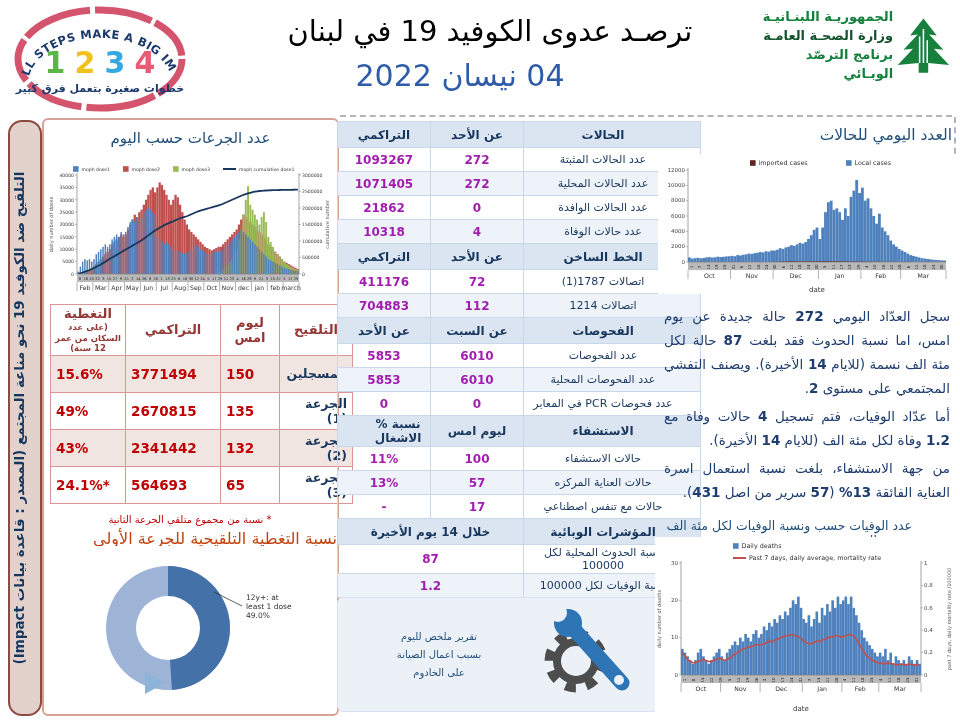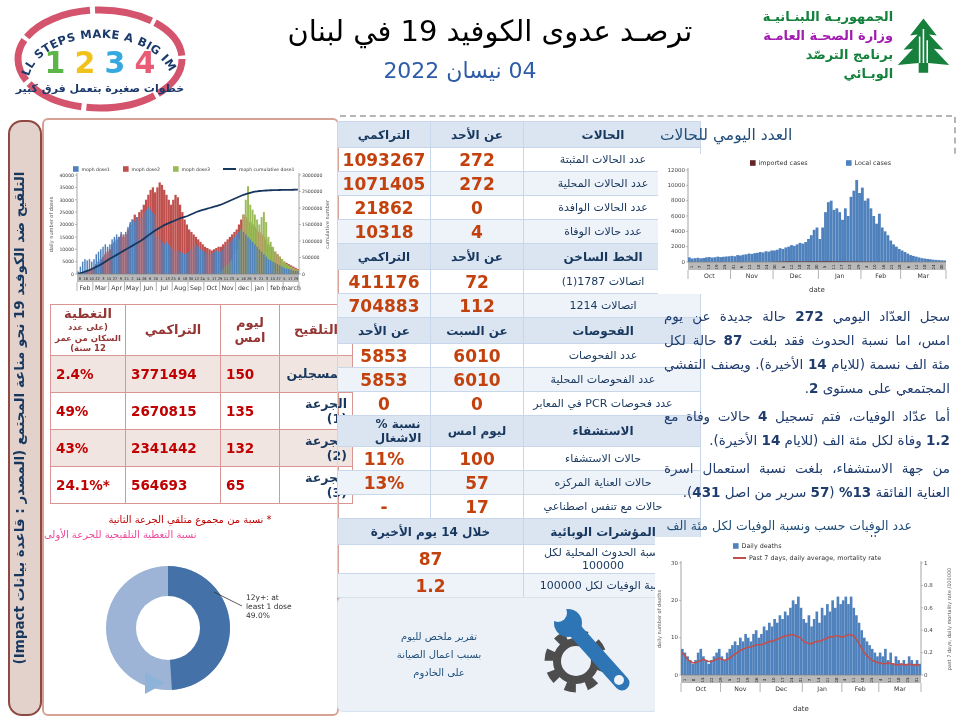--- a/index.html
+++ b/index.html
@@ -3,24 +3,24 @@
 <meta charset="utf-8">
 <style>
   html,body{margin:0;padding:0}
   body{width:960px;height:720px;position:relative;background:#fff;overflow:hidden;
        font-family:"DejaVu Sans",sans-serif;color:#17375e}
   .abs{position:absolute}
   
   #badge{left:12px;top:5px;width:176px;height:108px}
   #main-title{left:230px;top:14px;width:520px;text-align:center;font-size:29px;color:#000;
               direction:rtl;letter-spacing:0}
-  #sub-title{left:260px;top:58px;width:400px;text-align:center;font-size:22px;color:#2e5ca8;direction:rtl}
+  #sub-title{left:260px;top:58px;width:400px;text-align:center;font-size:30px;color:#2e5ca8;direction:rtl}
   #ministry{left:748px;top:8px;width:206px;height:76px;display:flex;align-items:center;justify-content:flex-end}
   #ministry .txt{text-align:right;direction:rtl;margin-left:6px;line-height:1.45;font-weight:bold;font-size:13px}
-  .min-green{color:#13803c}.min-red{color:#a21caf}
+  .min-green{color:#13803c}.min-red{color:#14532d}
   
   #ribbon{left:8px;top:120px;width:30px;height:592px;background:#e3d2cc;border:2px solid #8e4a42;
           border-radius:14px}
   #ribbon .vtext{position:absolute;left:-267px;top:283px;width:562px;height:26px;text-align:center;
           transform:rotate(-90deg);font-weight:bold;font-size:13.5px;color:#17375e;direction:rtl}
   
   #left-panel{left:42px;top:118px;width:293px;height:594px;border:2px solid #d6a296;border-radius:6px;
               background:#fff}
   #doses-title{position:absolute;left:0;top:9px;width:100%;text-align:center;font-size:15px;color:#1f4e79;direction:rtl}
   #doses-chart{position:absolute;left:3px;top:42px;width:286px;height:138px}
@@ -28,44 +28,44 @@
   table{border-collapse:collapse;table-layout:fixed}
   .vtab{direction:rtl;width:280px;border:1px solid #d99694}
   .vtab td{border:1px solid #d99694;padding:1px 3px;vertical-align:middle}
   .vtab .hd{color:#943634;font-weight:bold;font-size:13px;text-align:center;background:#fff}
   .vtab .hd .note{font-size:8.5px;font-weight:bold;line-height:1.25;margin-top:1px}
   .vtab .lbl{color:#17375e;font-weight:bold;font-size:12.5px;text-align:right;padding-right:5px}
   .vtab .val{color:#c00000;font-weight:bold;font-size:13.5px;text-align:left;padding-left:5px;direction:ltr}
   .vtab tr.shade td{background:#f1e5e2}
   #vacc-footnote{position:absolute;left:6px;top:394px;width:280px;text-align:center;color:#c00000;
                  font-size:10px;direction:rtl}
-  #donut-title{position:absolute;left:0;top:409px;width:100%;text-align:left;font-size:10px;color:#ec4899;direction:rtl}
+  #donut-title{position:absolute;left:0;top:409px;width:100%;text-align:right;font-size:16px;color:#c2410c;direction:rtl}
   #donut-chart{position:absolute;left:6px;top:426px;width:280px;height:164px;z-index:2}
   #panel-dash{position:absolute;left:8px;top:548px;width:276px;border-top:2px dashed #9f9f9f;z-index:1}
   #panel-tri{position:absolute;left:101px;top:552px;width:0;height:0;border-top:11px solid transparent;
              border-bottom:11px solid transparent;border-left:20px solid #8db3d9;z-index:3}
   
   #summary-wrap{left:337px;top:121px;width:320px}
   .stab{direction:rtl;width:320px;border:1px solid #bdd0e9}
   .stab td{border:1px solid #c9d7ea;font-size:11px;height:21px;padding:1px 4px}
   .stab td.lbl{text-align:center;color:#17375e;padding-right:22px;width:150px}
-  .stab td.num{text-align:center;color:#c2410c;font-weight:600;font-size:17px;width:84px;direction:ltr}
+  .stab td.num{text-align:center;color:#a21caf;font-weight:600;font-size:12px;width:84px;direction:ltr}
   .stab tr.sec td{background:#dbe5f1;color:#17375e;font-weight:bold;font-size:12px;height:23px}
   .stab tr.sec td.c{text-align:center}
   .stab td.red{color:#c00000}
   .stab tr.alt td{background:#eef3fa}
   
   #maint{left:337px;top:597px;width:320px;height:113px;background:#ecf1f8;border:1px solid #d9e2ef;
          border-radius:6px;display:flex;flex-direction:row-reverse;align-items:center}
   #maint .icon{width:104px;height:100px;margin-right:14px;flex:none}
   #maint .txt{flex:1;text-align:center;direction:rtl;color:#1f4e79;font-size:10px;line-height:1.8}
   
   #dash-top{left:340px;top:115px;width:612px;border-top:2px dashed #b5b5b5}
   #dash-right{left:954px;top:117px;height:170px;border-left:2px dashed #b5b5b5}
-  #cases-title{left:660px;top:126px;width:292px;text-align:left;font-size:15.5px;color:#1f4e79;direction:rtl}
+  #cases-title{left:660px;top:126px;width:292px;text-align:right;font-size:15.5px;color:#1f4e79;direction:rtl}
   #cases-chart{left:658px;top:154px;width:298px;height:140px}
   #narrative{left:660px;top:300px;width:294px;direction:rtl;text-align:justify;color:#1f3c6e;
              font-size:13.5px;line-height:1.78}
   #narrative p{margin:4px}
   #deaths-title{left:660px;top:518px;width:252px;text-align:right;font-size:12.5px;color:#1f4e79;direction:rtl}
   #deaths-chart{left:655px;top:537px;width:300px;height:176px}
 </style>
 </head>
 <body>
 
@@ -99,20 +99,21 @@
     <path d="M32 3 L18 21 L26 20 L11 36 L21 35 L5 52 L27 50 L27 60 L37 60 L37 50 L59 52 L43 35 L53 36 L38 20 L46 21 Z" fill="#17803d"></path>
     <path d="M28 22 L28 50 M36 26 L36 50 M32 14 L32 50" stroke="#fff" stroke-width="1.6" fill="none"></path>
   </svg>
 </div>
 
 <div class="abs" id="ribbon">
   <div class="vtext">التلقيح ضد الكوفيد 19  نحو مناعة المجتمع (المصدر : قاعدة بيانات Impact)</div>
 </div>
 
 <div class="abs" id="left-panel">
+  <div id="doses-title">عدد الجرعات حسب اليوم</div>
   <div id="doses-chart"><svg viewBox="0 0 286 138" style="width:100%;height:100%">
         <rect x="0" y="0" width="286" height="138" fill="#fff"></rect>
         <line x1="30" x2="30" y1="11" y2="112" stroke="#808080" stroke-width="0.7"></line>
         <line x1="28" x2="30" y1="112" y2="112" stroke="#808080" stroke-width="0.5"></line>
         <text x="27" y="113.8" font-size="4.6" text-anchor="end" fill="#444">0</text>
         <line x1="28" x2="30" y1="99.625" y2="99.625" stroke="#808080" stroke-width="0.5"></line>
         <text x="27" y="101.425" font-size="4.6" text-anchor="end" fill="#444">5000</text>
         <line x1="28" x2="30" y1="87.25" y2="87.25" stroke="#808080" stroke-width="0.5"></line>
         <text x="27" y="89.05" font-size="4.6" text-anchor="end" fill="#444">10000</text>
         <line x1="28" x2="30" y1="74.875" y2="74.875" stroke="#808080" stroke-width="0.5"></line>
@@ -457,21 +458,21 @@
           <tr>
             <td class="hd" style="width: 66px;">التلقيح</td>
             <td class="hd" style="width: 52px;">ليوم امس</td>
             <td class="hd" style="width: 88px;">التراكمي</td>
             <td class="hd" style="width: 68px;">التغطية<div class="note">(على عدد السكان من عمر 12 سنة)</div></td>
           </tr>
           <tr class="shade" style="height: 37px;">
             <td class="lbl">المسجلين</td>
             <td class="val">150</td>
             <td class="val">3771494</td>
-            <td class="val">2.4%</td>
+            <td class="val">15.6%</td>
           </tr>
           <tr style="height: 37px;">
             <td class="lbl">الجرعة (1)</td>
             <td class="val">135</td>
             <td class="val">2670815</td>
             <td class="val">49%</td>
           </tr>
           <tr class="shade" style="height: 37px;">
             <td class="lbl">الجرعة (2)</td>
             <td class="val">132</td>

